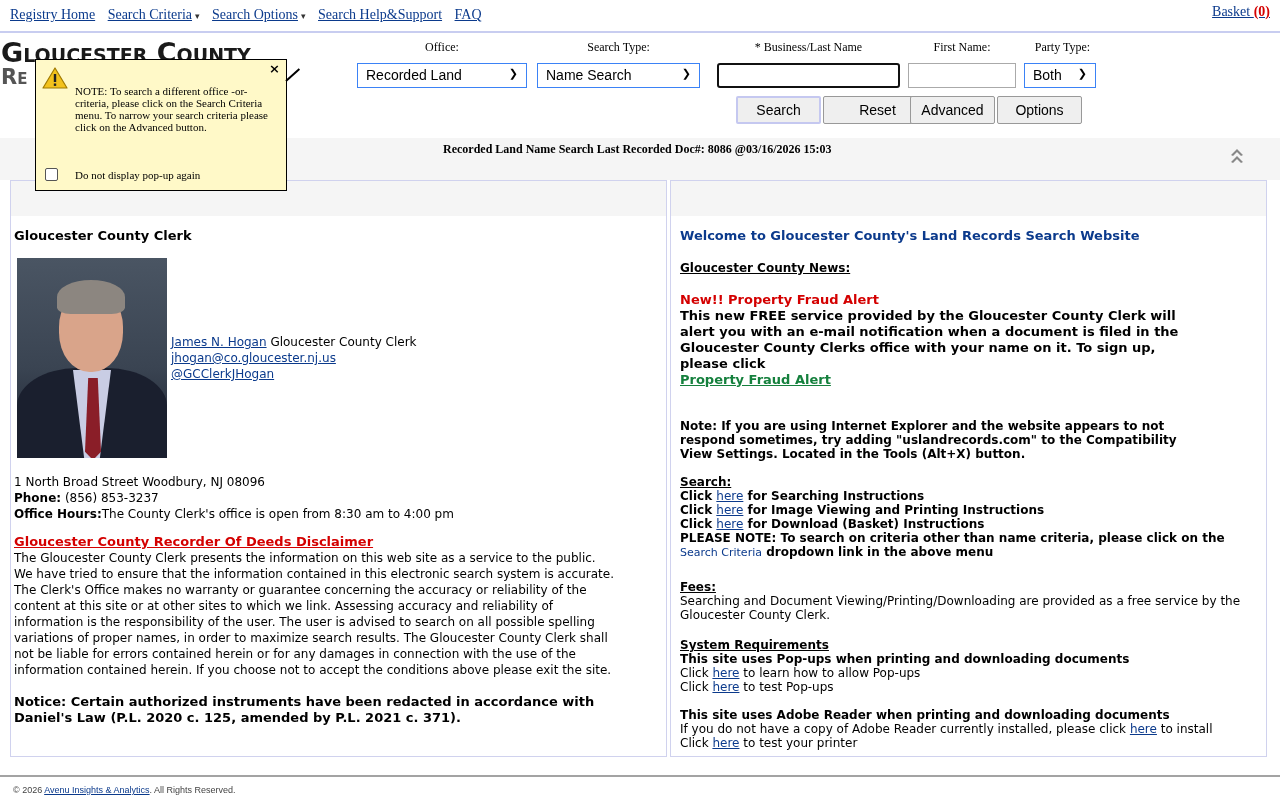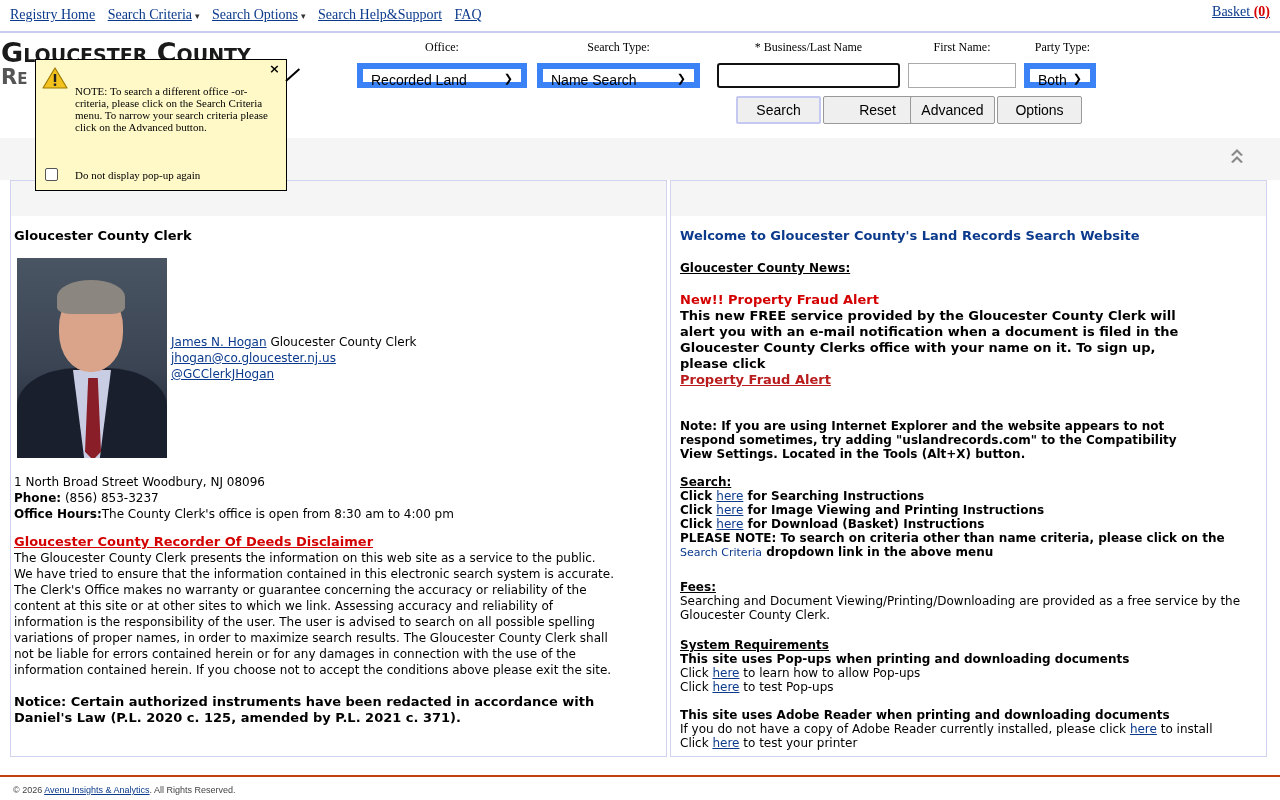--- a/index.html
+++ b/index.html
@@ -21,21 +21,21 @@
   .basket { position: absolute; right: 10px; top: 4px; font-size: 14px; }
   .basket .cnt { color: #d40000; font-weight: bold; }
 
   
   .logo { position: absolute; left: 1px; top: 40px; font-family: "DejaVu Sans", sans-serif; font-weight: bold; color: #1a1a1a; }
   .logo .l1 { font-size: 27px; letter-spacing: 0px; line-height: 26px; font-variant: small-caps; }
   .logo .l2 { font-size: 21px; color: #555; line-height: 22px; font-variant: small-caps; }
 
   .flabel { position: absolute; font-size: 12px; top: 40px; text-align: center; }
   .sel {
-    position: absolute; top: 63px; height: 25px; border: 6px solid #3b82f6; background: #fff;
+    position: absolute; top: 63px; height: 25px; border: 1px solid #3b82f6; background: #fff;
     font-family: "Liberation Sans", sans-serif; font-size: 14px; padding: 3px 8px; color: #000;
   }
   .sel .chev { position: absolute; right: 8px; top: 3px; font-size: 11px; }
   .txt { position: absolute; top: 63px; height: 25px; background: #fff; border: 1px solid #aaa; }
   .txt.focus { border: 2px solid #111; border-radius: 3px; }
   .btn {
     position: absolute; top: 96px; height: 28px; background: #efefef; border: 1px solid #999;
     font-family: "Liberation Sans", sans-serif; font-size: 14px; text-align: center; line-height: 26px; color: #000; border-radius: 2px;
   }
   .btn.primary { border: 2px solid #c5c8f0; line-height: 24px; }
@@ -69,27 +69,27 @@
   .photo .shirt { position: absolute; left: 56px; top: 112px; width: 38px; height: 90px; background: #c9cde4; clip-path: polygon(0 0,100% 0,70% 100%,30% 100%); }
   .photo .tie { position: absolute; left: 68px; top: 120px; width: 16px; height: 82px; background: #8a1e28; clip-path: polygon(20% 0,80% 0,100% 90%,50% 100%,0 90%); }
   .clerk-info { display: inline-block; vertical-align: top; margin-top: 90px; }
   .red-link { color: #d40000; font-weight: bold; font-size: 13px; }
 
   .right .body { padding: 10px 10px 0 9px; line-height: 16px; }
   .right .welcome { color: #0b3a8c; font-weight: bold; font-size: 13px; }
   .right .news { font-weight: bold; font-size: 12px; text-decoration: underline; }
   .right .alert { color: #d40000; font-weight: bold; font-size: 13px; }
   .right .b13 { font-weight: bold; font-size: 13px; }
-  .right .link13 { font-weight: bold; font-size: 13px; color: #b91c1c; }
+  .right .link13 { font-weight: bold; font-size: 13px; color: #15803d; }
   .ul { text-decoration: underline; }
   .sc-link { color: #0b3a8c; font-size: 11px; }
 
   
   .footer {
-    position: absolute; left: 0; top: 775px; width: 1280px; height: 25px; border-top: 2px solid #c2410c;
+    position: absolute; left: 0; top: 775px; width: 1280px; height: 25px; border-top: 2px solid #a3a3a3;
     font-family: "Liberation Sans", sans-serif; font-size: 9px; color: #444; padding: 8px 0 0 13px;
   }
   .footer a { color: #0b3a8c; }
 
   
   .popup {
     position: absolute; left: 35px; top: 59px; width: 252px; height: 132px; background: #fff9c8;
     border: 1px solid #000; font-family: "Liberation Serif", serif; font-size: 11px; z-index: 5;
   }
   .popup .warn { position: absolute; left: 6px; top: 7px; }
@@ -141,20 +141,21 @@
   <span>Both</span>
   <span class="chev">❯</span>
 </div>
 
 <div class="btn primary" style="left:736px;width:85px;">Search</div>
 <div class="btn" style="left:823px;width:109px;">Reset</div>
 <div class="btn" style="left:910px;width:85px;">Advanced</div>
 <div class="btn" style="left:997px;width:85px;">Options</div>
 
 <div class="statusbar">
+  <div class="text">Recorded Land Name Search Last Recorded Doc#: 8086 @03/16/2026 15:03</div>
   <div class="collapse">
     <svg width="16" height="18" viewBox="0 0 16 18">
         <path d="M2 8 L8 2 L14 8 L12 9 L8 5 L4 9 Z" fill="#888"></path>
         <path d="M2 15 L8 9 L14 15 L12 16 L8 12 L4 16 Z" fill="#888"></path>
       </svg>
   </div>
 </div>
 
 <div class="panel left">
   <div class="phead"></div>

